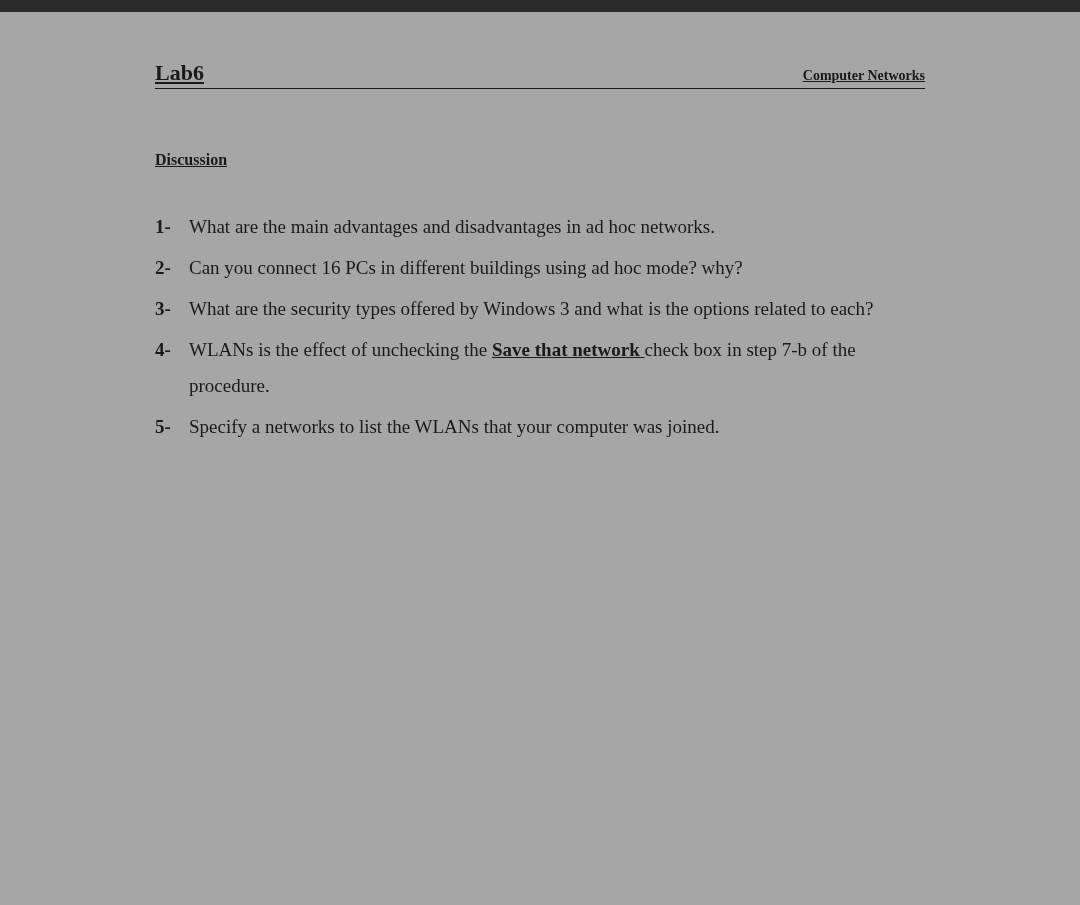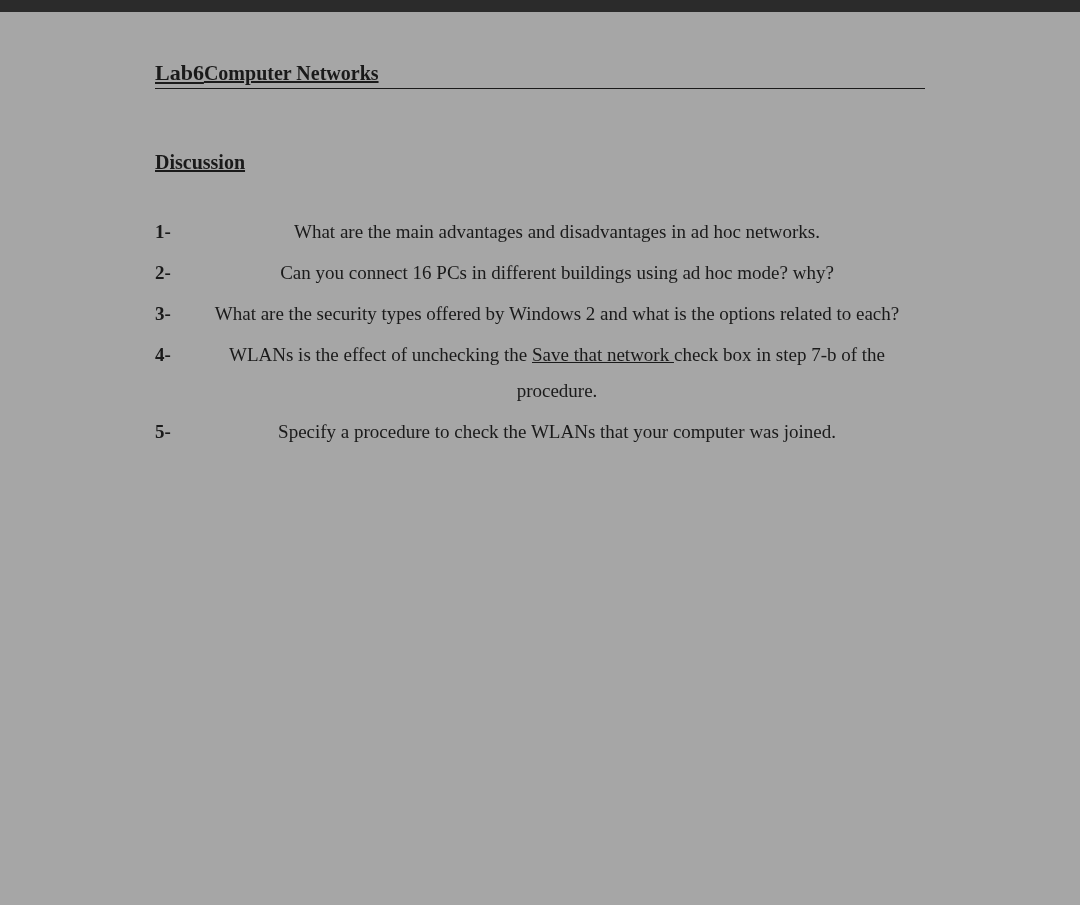--- a/index.html
+++ b/index.html
@@ -18,36 +18,37 @@
     .top-bar {
       width: 100%;
       height: 12px;
       background: #2b2b2b;
     }
     .content {
       padding: 48px 155px 0 155px;
     }
     .header-row {
       display: flex;
+      justify-content: space-between;
       align-items: baseline;
       border-bottom: 1.5px solid #1a1a1a;
       padding-bottom: 2px;
     }
     .header-left {
       font-size: 22px;
       font-weight: bold;
       text-decoration: underline;
     }
     .header-right {
-      font-size: 20px;
+      font-size: 14px;
       font-weight: bold;
       text-decoration: underline;
     }
     .section-title {
-      font-size: 20px;
+      font-size: 16px;
       font-weight: bold;
       text-decoration: underline;
       margin-top: 62px;
       margin-bottom: 40px;
     }
     .questions {
       padding-left: 0px;
     }
     .question {
       display: flex;
@@ -55,24 +56,23 @@
       line-height: 1.85;
       margin-bottom: 6px;
     }
     .q-number {
       font-weight: bold;
       min-width: 34px;
       flex-shrink: 0;
     }
     .q-text {
       flex: 1;
-      text-align: center;
     }
     .underline-bold {
-      font-weight: normal;
+      font-weight: bold;
       text-decoration: underline;
     }
   </style>
 </head>
 <body>
 
 <div class="top-bar"></div>
 
 <div class="content">
   <div class="header-row">
@@ -94,32 +94,32 @@
     <div class="question">
       <span class="q-number">2-</span>
       <span class="q-text">
         <span>Can you connect 16 PCs in different buildings using ad hoc mode? why?</span><span class="underline-bold"></span><span></span>
       </span>
     </div>
 
     <div class="question">
       <span class="q-number">3-</span>
       <span class="q-text">
-        <span>What are the security types offered by  Windows 2 and what is the options related to each?</span><span class="underline-bold"></span><span></span>
+        <span>What are the security types offered by  Windows 3 and what is the options related to each?</span><span class="underline-bold"></span><span></span>
       </span>
     </div>
 
     <div class="question">
       <span class="q-number">4-</span>
       <span class="q-text">
         <span>WLANs is the effect of unchecking the </span><span class="underline-bold">Save that network </span><span> check box in step 7-b of the procedure.</span>
       </span>
     </div>
 
     <div class="question">
       <span class="q-number">5-</span>
       <span class="q-text">
-        <span>Specify a procedure to check the WLANs that your computer was joined.</span><span class="underline-bold"></span><span></span>
+        <span>Specify a networks to list the WLANs that your computer was joined.</span><span class="underline-bold"></span><span></span>
       </span>
     </div>
 
   </div>
 </div>
 
 </body></html>

